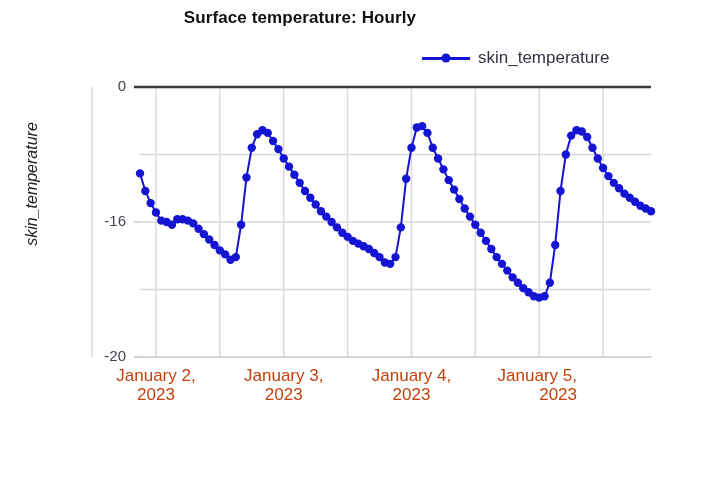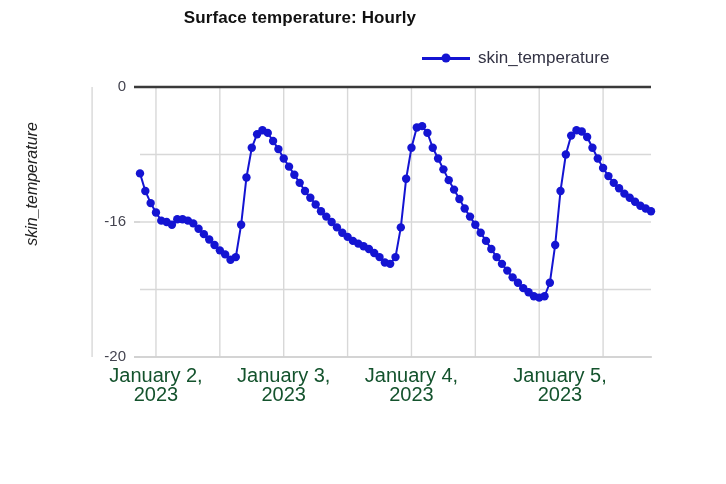--- a/index.html
+++ b/index.html
@@ -64,22 +64,22 @@
     right: 0;
     width: 54px;
     text-align: right;
     font-size: 15px;
     color: #444450;
   }
   .xtick-label {
     position: absolute;
     width: 110px;
     text-align: center;
-    font-size: 20px;
-    color: #14532d;
+    font-size: 17px;
+    color: #c2410c;
     line-height: 19px;
   }
   #ylabel {
     position: absolute;
     left: -48px;
     top: 175px;
     width: 160px;
     text-align: center;
     font-size: 16px;
     font-style: italic;
@@ -245,21 +245,21 @@
         <div>2023</div>
       </div>
       <div class="xtick-label" style="left: 228.719px; top: 366px;">
         <div>January 3,</div>
         <div>2023</div>
       </div>
       <div class="xtick-label" style="left: 356.469px; top: 366px; text-align: center;">
         <div>January 4,</div>
         <div>2023</div>
       </div>
-      <div class="xtick-label" style="left: 505px; top: 366px;">
+      <div class="xtick-label" style="left: 467px; top: 366px; text-align: right;">
         <div>January 5,</div>
         <div>2023</div>
       </div>
     </div>
 
   <div id="ylabel">skin_temperature</div>
   <div id="xlabel">Date</div>
 
 </div>
 

